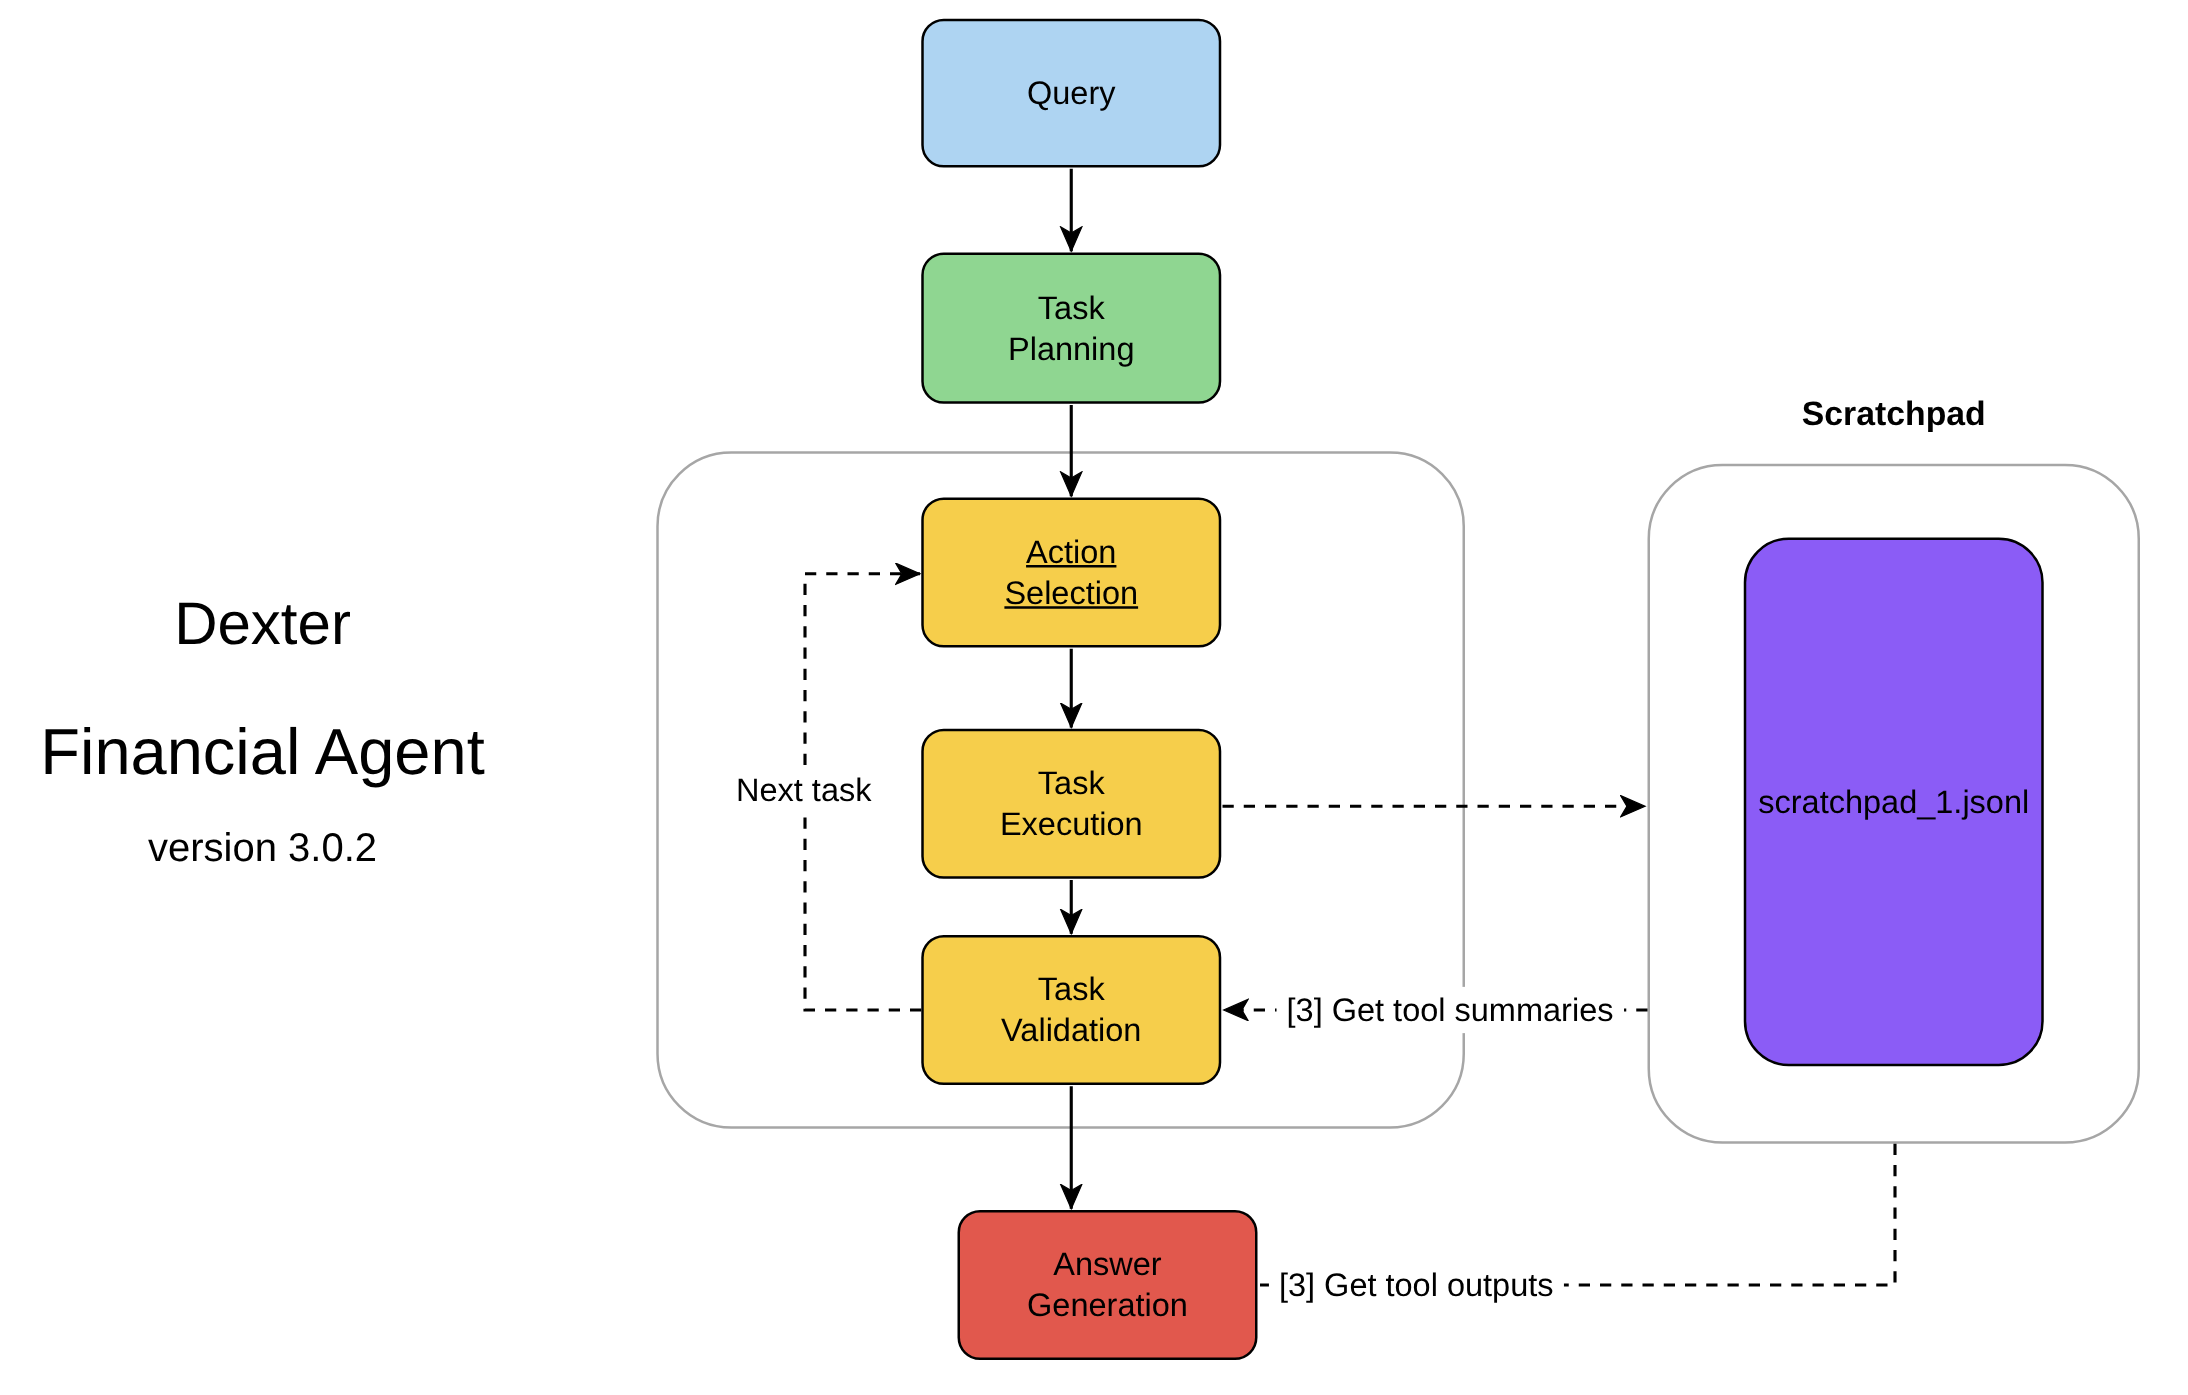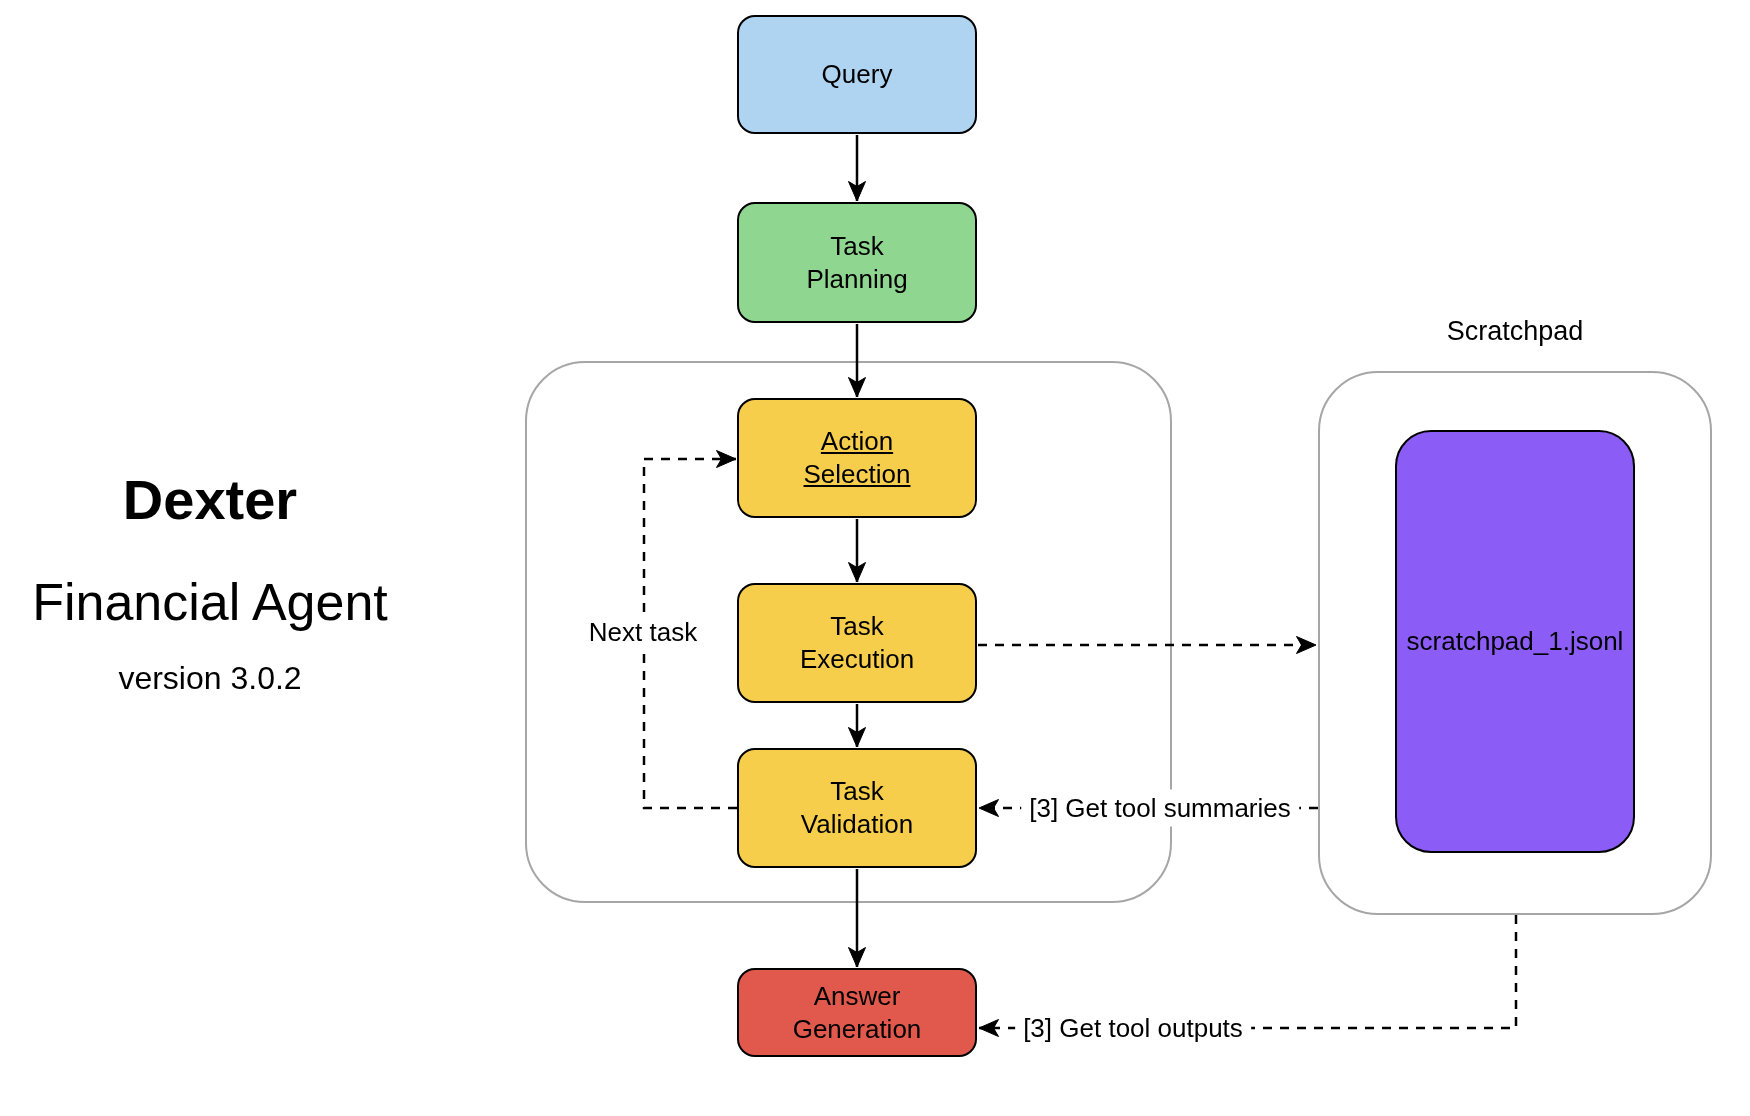--- a/index.html
+++ b/index.html
@@ -1,50 +1,50 @@
 <!DOCTYPE html>
 <html><head>
 <meta charset="utf-8">
 <style>
   html, body { margin: 0; padding: 0; background: #ffffff; }
   body { width: 1750px; height: 1116px; font-family: "Liberation Sans", sans-serif; color: #000; }
   .canvas { position: relative; width: 1750px; height: 1116px; overflow: hidden; background: #fff; }
 
   
   .brand-line { position: absolute; left: 10px; width: 400px; text-align: center; z-index: 1; }
-  .brand-title   { top: 462px; font-size: 56px; font-weight: bold; line-height: 76px; }
+  .brand-title   { top: 462px; font-size: 48px; font-weight: normal; line-height: 76px; }
   .brand-subtitle{ top: 574px; font-size: 52px; line-height: 56px; }
   .brand-version { top: 662px; font-size: 32px; line-height: 32px; }
 
   
   .group-frame { position: absolute; border: 2px solid #a6a6a6; border-radius: 60px;
                  background: transparent; box-sizing: border-box; z-index: 1; }
   .loop-frame    { left: 525px; top: 361px; width: 647px; height: 542px; }
   .scratch-frame { left: 1318px; top: 371px; width: 394px; height: 544px; }
 
   .scratch-title { position: absolute; left: 1318px; top: 316px; width: 394px;
-                   text-align: center; font-size: 27px; z-index: 1; }
+                   text-align: center; font-size: 27px; z-index: 1; font-weight: bold; }
 
   
   svg.wires { position: absolute; left: 0; top: 0; z-index: 2; pointer-events: none; }
   .wire       { stroke: #000; stroke-width: 2.5; fill: none; }
   .wire-dash  { stroke-dasharray: 9,8; }
 
   
   .node { position: absolute; left: 737px; width: 240px; box-sizing: border-box;
           border: 2.5px solid #000; border-radius: 18px;
           display: flex; align-items: center; justify-content: center;
           text-align: center; font-size: 26px; line-height: 33px;
           white-space: pre-line; z-index: 3; }
   .node-query      { top: 15px;  height: 119px; text-align: center; }
   .node-planning   { top: 202px; height: 121px; }
   .node-action     { top: 398px; height: 120px; }
   .node-execution  { top: 583px; height: 120px; }
   .node-validation { top: 748px; height: 120px; }
-  .node-answer     { top: 968px; height: 89px; }
+  .node-answer     { top: 968px; height: 120px; margin-left: 29px; }
 
   .scratch-file { position: absolute; left: 1395px; top: 430px; width: 240px; height: 423px;
                   box-sizing: border-box; border: 2.5px solid #000; border-radius: 36px;
                   display: flex; align-items: center; justify-content: center;
                   font-size: 26px; z-index: 3; }
 
   
   .edge-label { position: absolute; transform: translate(-50%, -50%); background: #fff;
                 padding: 2px 8px; font-size: 26px; line-height: 33px; text-align: right;
                 white-space: pre-line; z-index: 4; }

